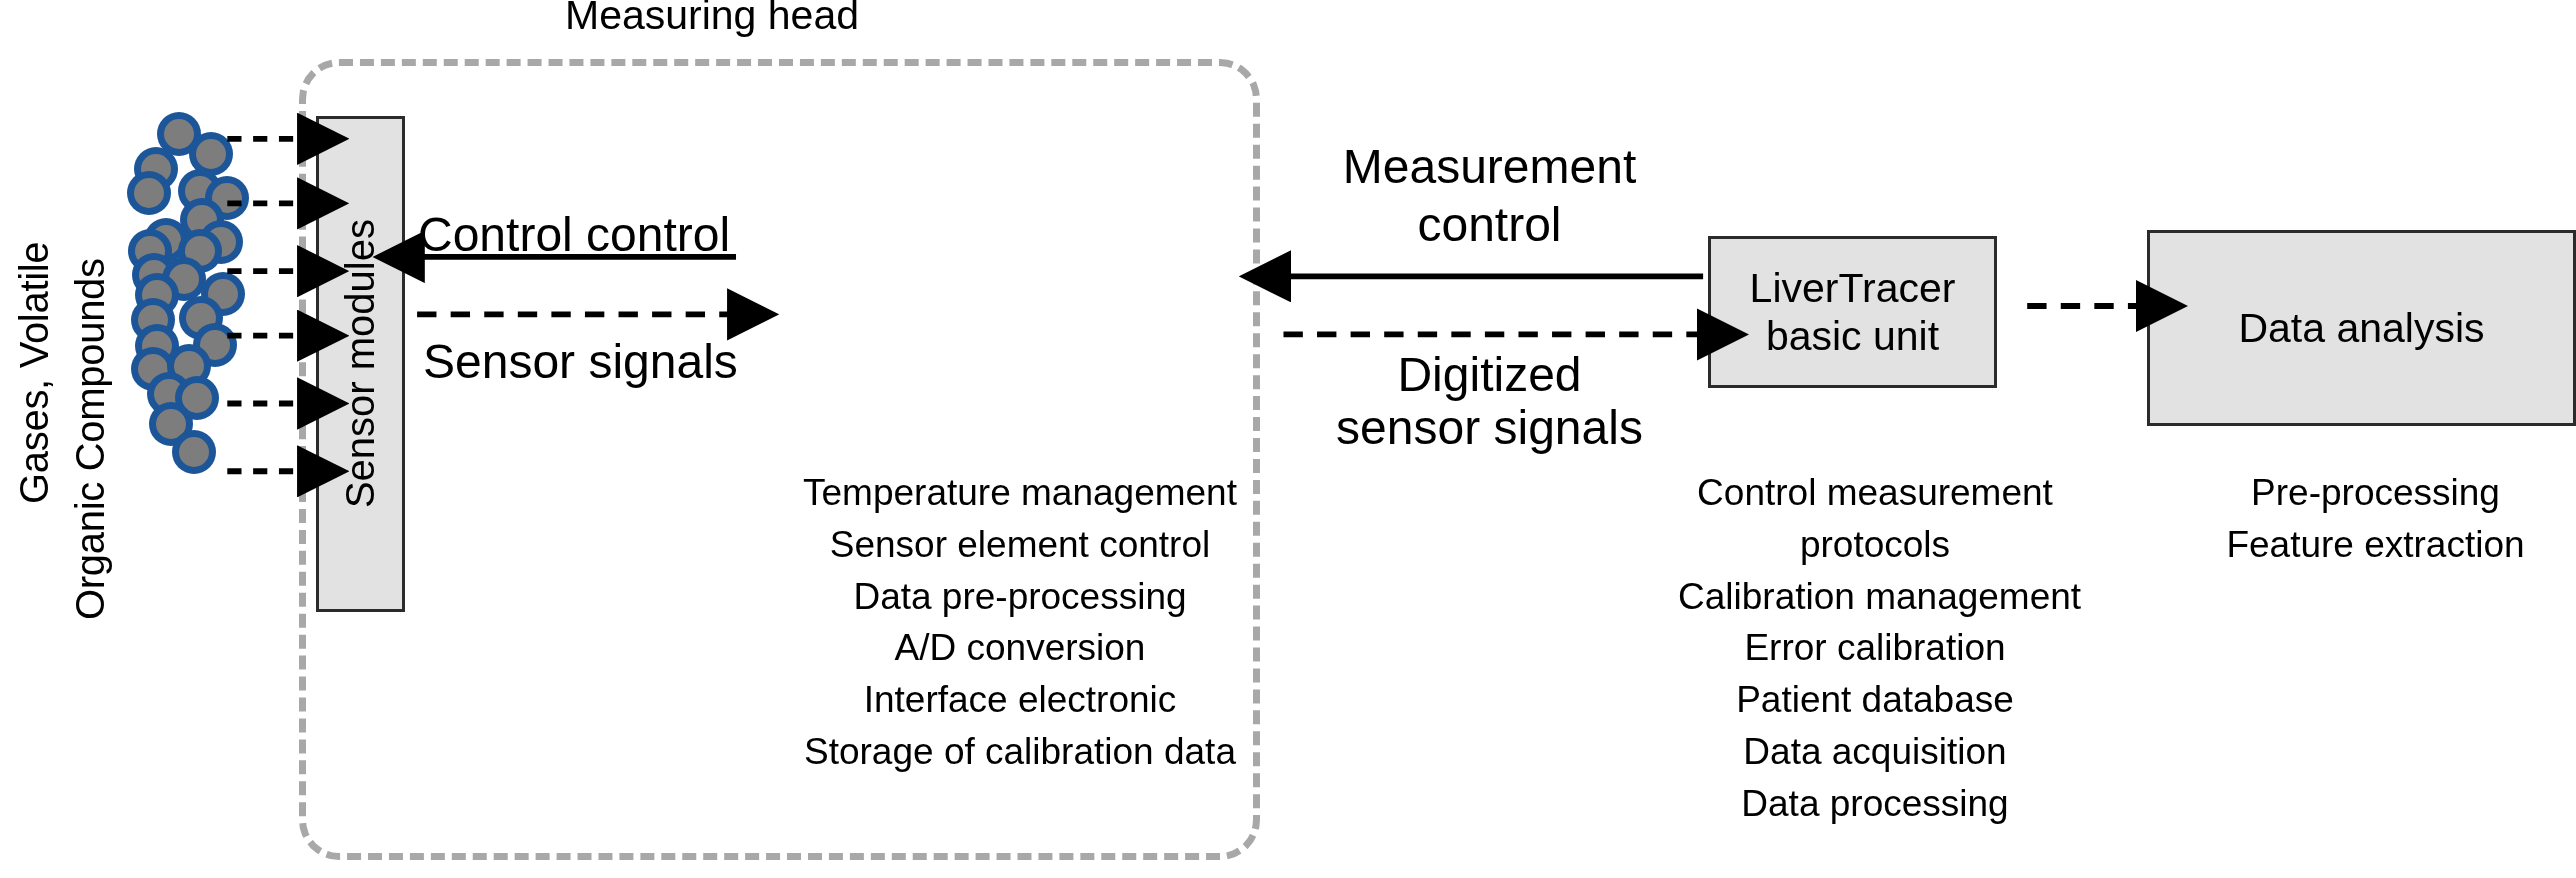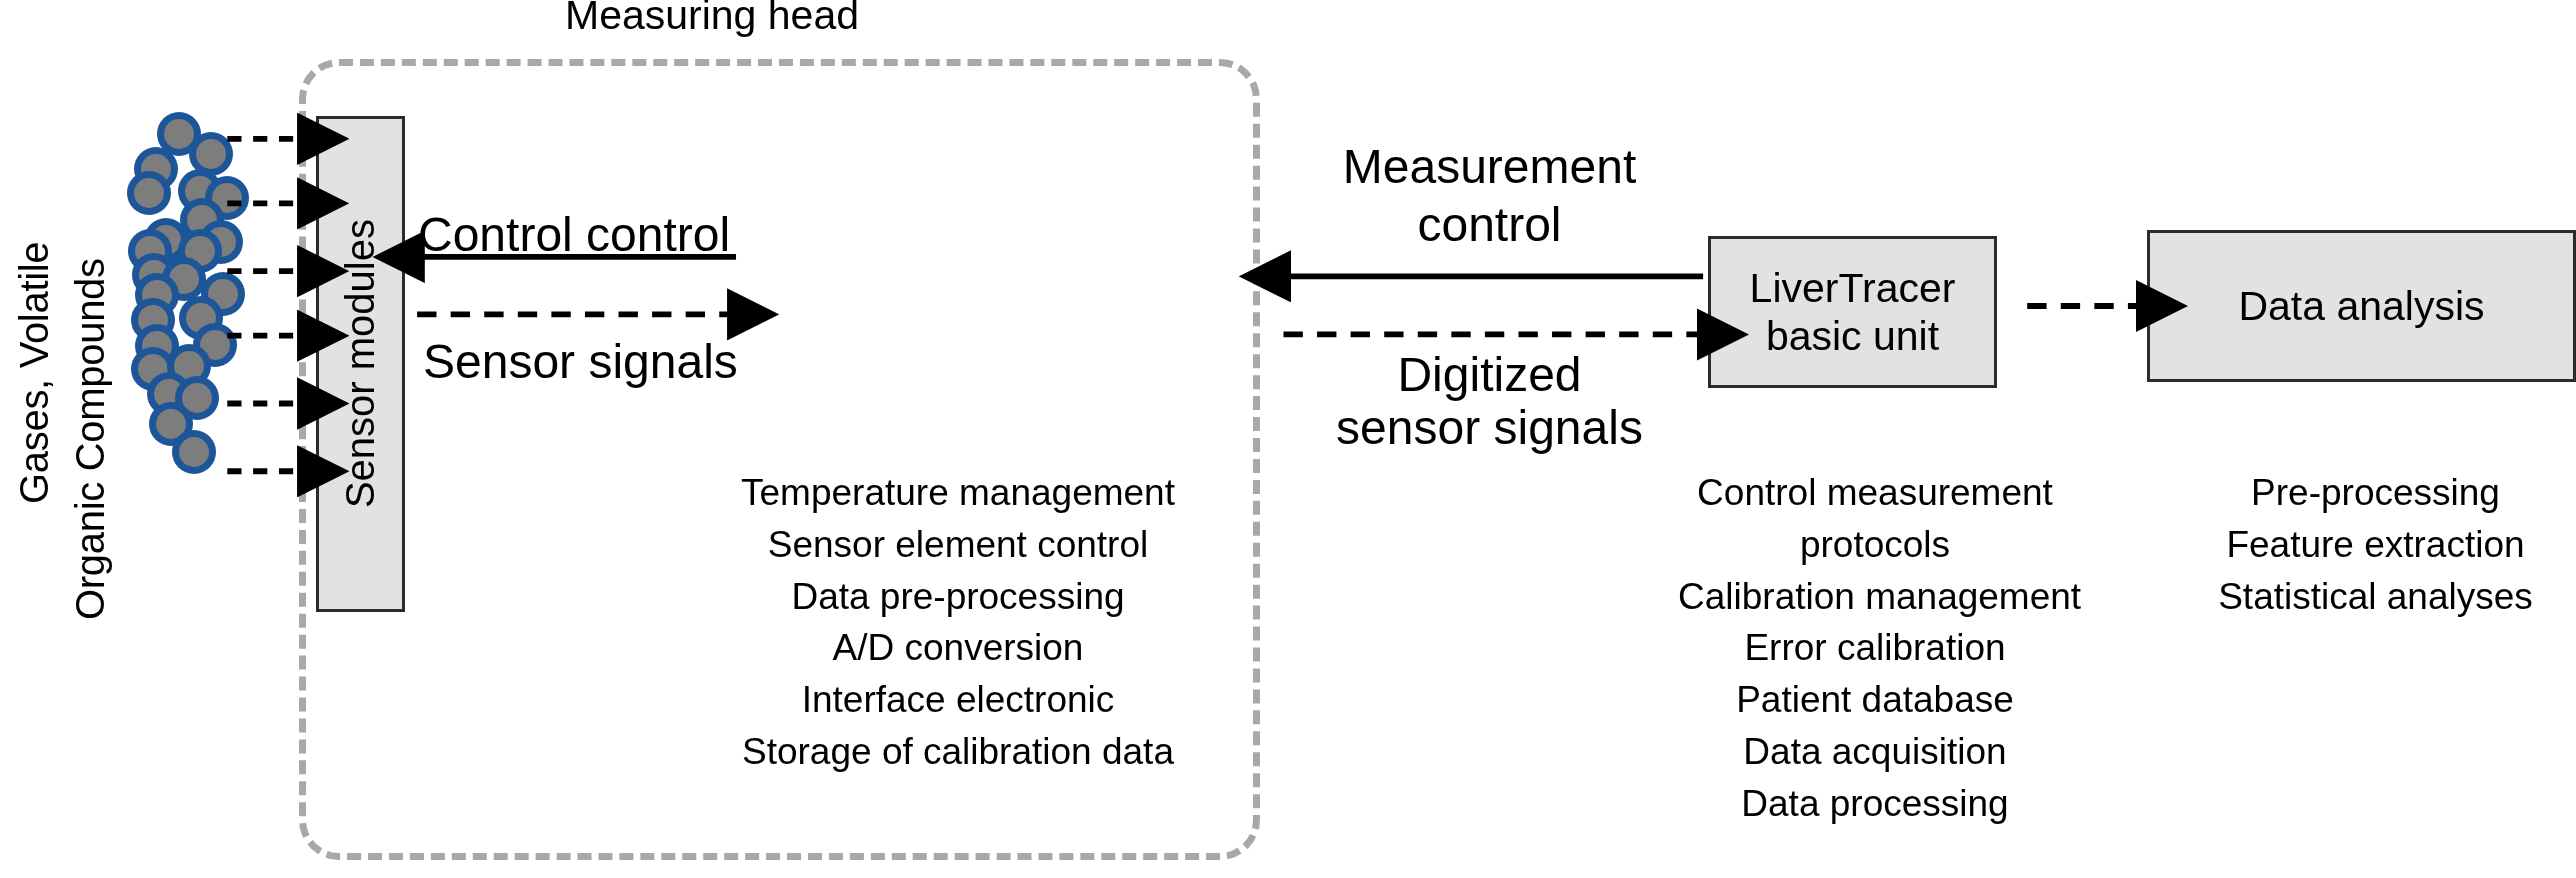--- a/index.html
+++ b/index.html
@@ -39,25 +39,25 @@
     position:absolute;background:#e2e2e2;border:3.2px solid #2b2b2b;
     box-sizing:border-box;display:flex;align-items:center;justify-content:center;
     text-align:center;font-size:41px;line-height:1.18;
   }
 
   #sensor-modules-box{left:316px;top:116px;width:89px;height:496px;}
   #sensor-modules-label{transform:rotate(-90deg);white-space:nowrap;font-size:40px;}
 
   #controller-modules-box{left:739px;top:226px;width:500px;height:160px;}
   #livertracer-box{left:1708px;top:236px;width:289px;height:152px;}
-  #data-analysis-box{left:2147px;top:230px;width:429px;height:152px;}
+  #data-analysis-box{left:2147px;top:230px;width:429px;height:196px;}
 
   
   .featlist{position:absolute;text-align:center;font-size:37px;line-height:1.40;}
-  #controller-features{left:700px;top:467px;width:516px;}
+  #controller-features{left:762px;top:467px;width:516px;}
   #livertracer-features{left:1659px;top:467px;width:394px;margin-left:19px;}
   #analysis-features{left:2182px;top:467px;width:387px;}
   .featlist div{white-space:nowrap;}
 
   
   .arrowlabel{position:absolute;font-size:48px;white-space:nowrap;text-align:center;}
 
   
   #arrows{position:absolute;left:0;top:0;width:2576px;height:878px;pointer-events:none;}
 </style>
@@ -138,21 +138,20 @@
       <div>protocols</div>
       <div>Calibration management</div>
       <div>Error calibration</div>
       <div>Patient database</div>
       <div>Data acquisition</div>
       <div>Data processing</div>
     </div>
   <div class="featlist" id="analysis-features">
       <div>Pre-processing</div>
       <div>Feature extraction</div>
-      <div>Statistical analyses</div>
     </div>
 
   <svg id="arrows" viewBox="0 0 3990 1360" xmlns="http://www.w3.org/2000/svg">
     <defs>
       <marker id="ah" markerWidth="9" markerHeight="9" refX="1.1" refY="4.5" orient="auto" markerUnits="strokeWidth">
         <path d="M0,0 L9,4.5 L0,9 z" fill="#000"></path>
       </marker>
     </defs>
 
     <g id="inlet-arrows">

